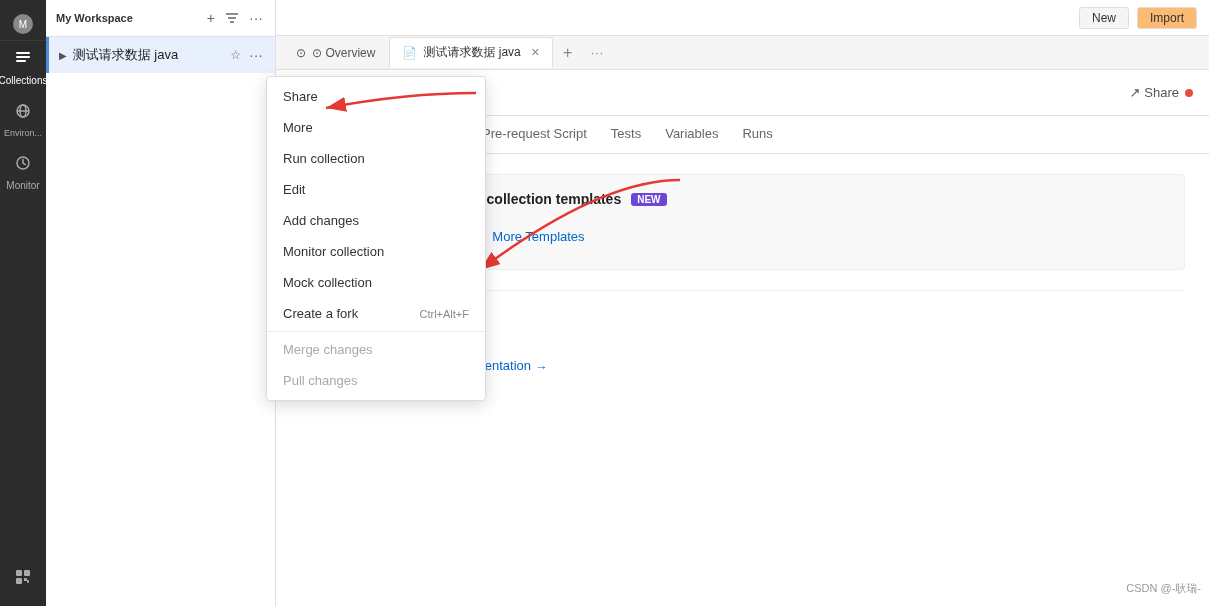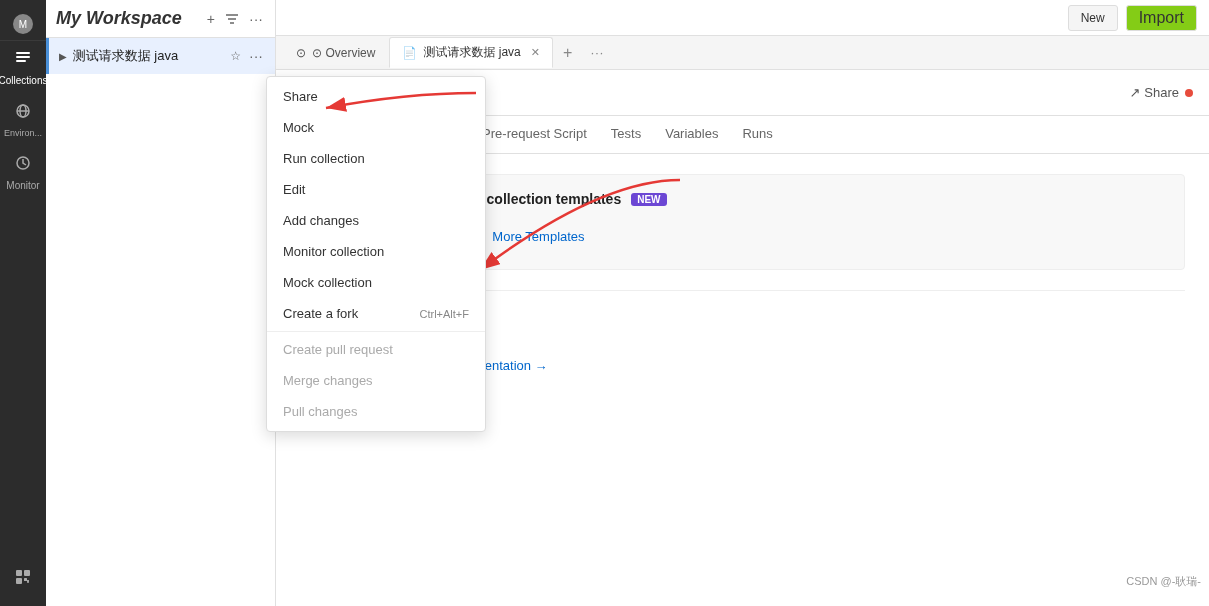--- a/index.html
+++ b/index.html
@@ -131,26 +131,26 @@
     .btn-new {
       background: #f5f5f5;
       border: 1px solid #ddd;
       border-radius: 3px;
       padding: 3px 12px;
       cursor: pointer;
       font-size: 12px;
       color: #333;
     }
     .btn-import {
-      background: #84cc16;
+      background: #fdba74;
       border: 1px solid #ddd;
       border-radius: 3px;
       padding: 3px 12px;
       cursor: pointer;
-      font-size: 16px;
+      font-size: 12px;
       color: #333;
     }
 
     
     .tab-bar {
       display: flex;
       align-items: center;
       border-bottom: 1px solid #e0e0e0;
       background: #f5f5f5;
       padding: 0 8px;
@@ -308,21 +308,21 @@
       margin-top: 20px;
       color: #0066cc;
       font-size: 13px;
       cursor: pointer;
       text-decoration: none;
     }
 
     
     .watermark {
       position: fixed;
-      bottom: 17px;
+      bottom: 10px;
       right: 8px;
       font-size: 11px;
       color: #999;
     }
 
     
     .user-area {
       display: flex;
       align-items: center;
       padding: 6px 8px;
@@ -390,21 +390,21 @@
           <rect x="10" y="10" width="3" height="3" rx="0.5"></rect>
           <line x1="15" y1="13" x2="13" y2="13" stroke="currentColor" stroke-width="1.5"></line>
           <line x1="14" y1="12" x2="14" y2="15" stroke="currentColor" stroke-width="1.5"></line>
         </svg>
       </div>
     </div>
   </div>
 
   <div class="collections-panel">
     <div class="panel-header">
-      <span style="font-size:18px; font-weight:600; color:#333;font-style:italic;">My Workspace</span>
+      <span style="font-size:11px; font-weight:600; color:#333;">My Workspace</span>
       <div class="panel-header-actions">
         <button class="icon-btn">+</button>
         <button class="icon-btn">
           <svg width="14" height="14" viewBox="0 0 14 14" fill="currentColor">
             <line x1="1" y1="3" x2="13" y2="3" stroke="currentColor" stroke-width="1.5"></line>
             <line x1="3" y1="7" x2="11" y2="7" stroke="currentColor" stroke-width="1.5"></line>
             <line x1="5" y1="11" x2="9" y2="11" stroke="currentColor" stroke-width="1.5"></line>
           </svg>
         </button>
         <button class="icon-btn">···</button>
@@ -430,21 +430,21 @@
         </defs>
         <path d="M 170 5 Q 100 5 20 20" stroke="#e53935" stroke-width="2.5" fill="none" marker-end="url(#arrowhead1)"></path>
       </svg>
     </div>
 
     <div class="context-menu">
       <div class="menu-item">
         <span>Share</span>
       </div>
       <div class="menu-item">
-        <span>Mock</span>
+        <span>More</span>
       </div>
       <div class="menu-item">
         <span>Run collection</span>
       </div>
       <div class="menu-item">
         <span>Edit</span>
       </div>
       <div class="menu-item">
         <span>Add changes</span>
       </div>
@@ -452,23 +452,20 @@
         <span>Monitor collection</span>
       </div>
       <div class="menu-item">
         <span>Mock collection</span>
       </div>
       <div class="menu-item">
         <span>Create a fork</span>
         <span class="menu-shortcut">Ctrl+Alt+F</span>
       </div>
       <div class="menu-divider"></div>
-      <div class="menu-item disabled">
-        <span>Create pull request</span>
-      </div>
       <div class="menu-item disabled">
         <span>Merge changes</span>
       </div>
       <div class="menu-item disabled">
         <span>Pull changes</span>
       </div>
     </div>
   </div>
 
   <div class="main-content">

